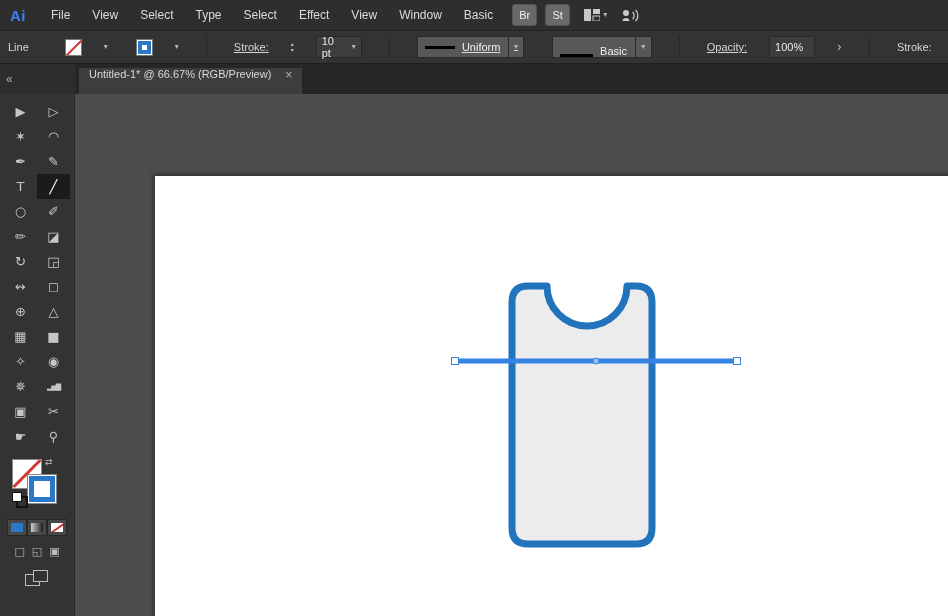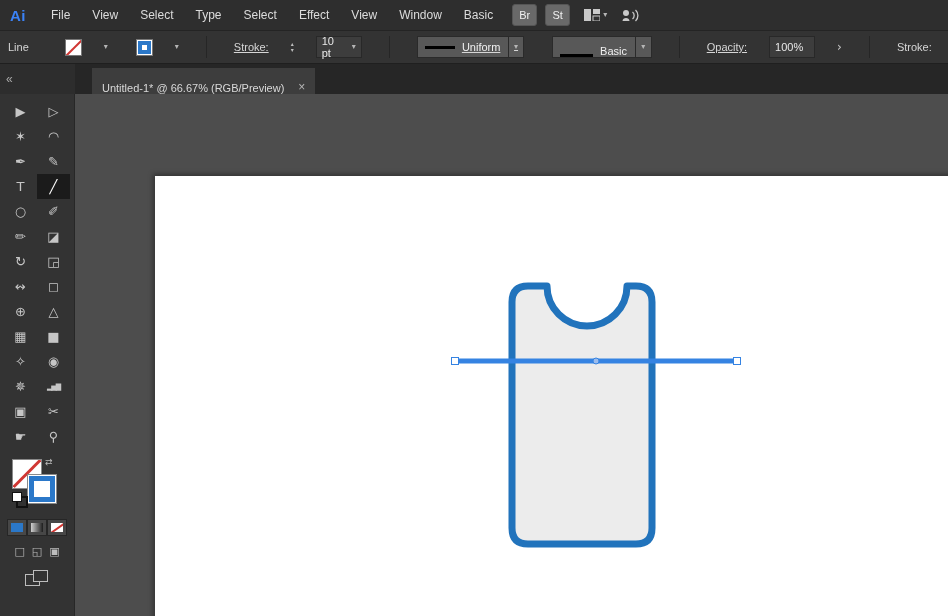--- a/index.html
+++ b/index.html
@@ -39,22 +39,22 @@
   .cb-icon{display:flex;align-items:center;gap:2px;}
   .align-btn{width:20px;height:20px;display:flex;align-items:center;justify-content:center;}
   .align-btn svg rect{fill:#b9b9b9;}
 
   
   .main{display:grid;grid-template-columns:75px 1fr;grid-template-rows:30px 1fr;height:553px;}
 
   .dock-header{background:#2d2d2d;display:flex;align-items:center;padding-left:6px;
     color:#a9a9a9;font-size:12px;}
   .tabstrip{background:#262626;display:flex;align-items:flex-end;}
-  .doc-tab{height:26px;background:#3d3d3d;display:flex;align-items:flex-end;gap:14px;
-    padding:0 10px;color:#d9d9d9;font-size:11px;margin-left:17px;}
+  .doc-tab{height:26px;background:#3d3d3d;display:flex;align-items:flex-start;gap:14px;
+    padding:0 10px;color:#d9d9d9;font-size:11px;margin-left:4px;}
   .tab-close{color:#b5b5b5;font-size:12px;cursor:default;}
 
   
   .toolcol{background:#333333;border-right:1px solid #272727;display:flex;flex-direction:column;
     align-items:center;padding-top:5px;}
   .tools{display:grid;grid-template-columns:33px 33px;}
   .tool{height:25px;display:flex;align-items:center;justify-content:center;color:#c6c6c6;
     font-size:13px;font-family:"DejaVu Sans",sans-serif;cursor:default;}
   .tool.sm{font-size:7px;letter-spacing:-1px;}
   .tool.selected{background:#1b1b1b;color:#ffffff;}

